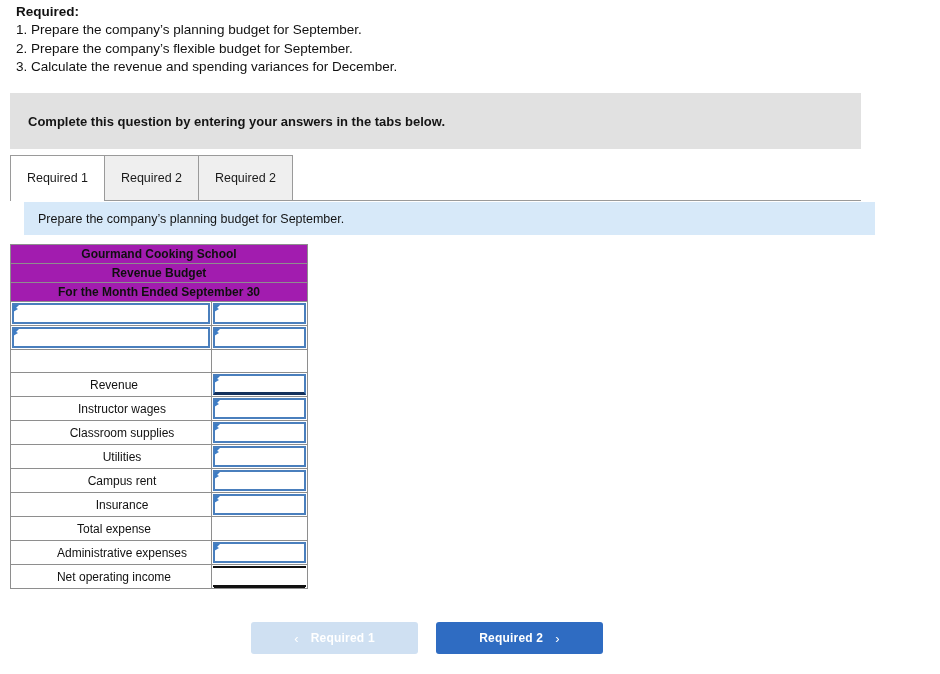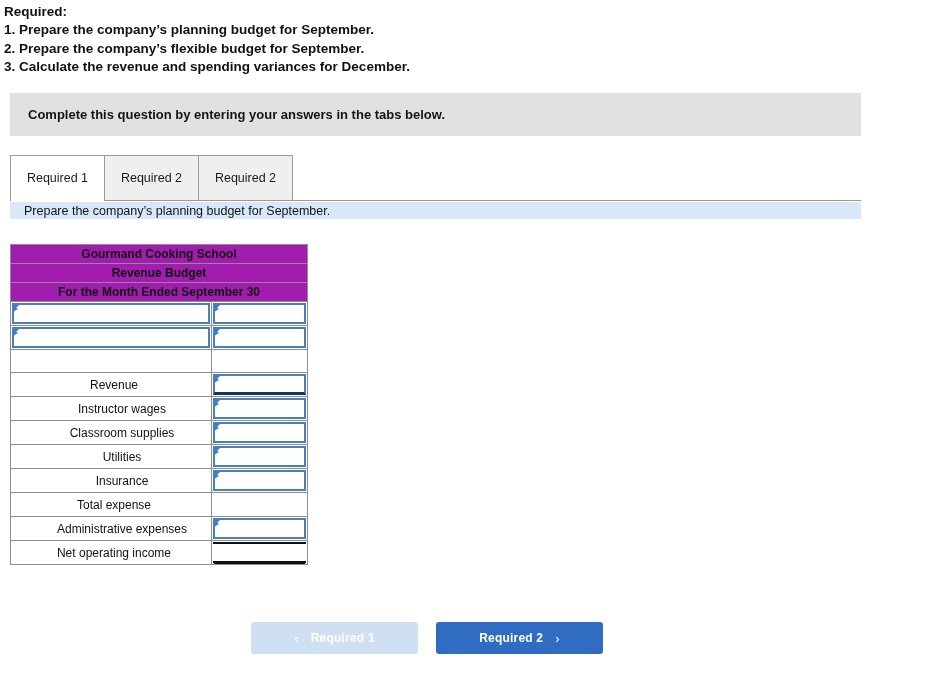--- a/index.html
+++ b/index.html
@@ -7,34 +7,34 @@
     margin: 0; padding: 0;
     background: #ffffff;
     width: 940px; height: 674px;
     overflow: hidden;
     font-family: "Liberation Sans", sans-serif;
     color: #111111;
   }
 
   
   #required-block {
-    position: absolute; left: 4px; top: 2px; width: 900px;
+    position: absolute; left: 16px; top: 2px; width: 900px;
   }
   #required-title {
     font-size: 13.5px; font-weight: bold; line-height: 19px;
     color: #111111;
   }
   .required-line {
-    font-size: 13.5px; line-height: 18.5px; color: #111111; font-weight: bold;
+    font-size: 13.5px; line-height: 18.5px; color: #111111;
   }
 
   
   #instruction-banner {
     position: absolute; left: 10px; top: 93px;
-    width: 851px; height: 43px;
+    width: 851px; height: 56px;
     background: #e1e1e1;
     display: flex; align-items: center;
   }
   #instruction-banner-text {
     font-size: 13px; font-weight: bold; color: #141414;
     padding-left: 18px;
   }
 
   
   #tab-strip {
@@ -63,22 +63,22 @@
   }
   .tab.active::after {
     content: "";
     position: absolute;
     left: 0; right: 0; bottom: -1px; height: 2px;
     background: #ffffff;
   }
 
   
   #sub-instruction {
-    position: absolute; left: 10px; top: 202px;
-    width: 851px; height: 17px;
+    position: absolute; left: 24px; top: 202px;
+    width: 851px; height: 33px;
     background: #d7e9f9;
     display: flex; align-items: center;
   }
   #sub-instruction-text {
     font-size: 12.5px; color: #131313; padding-left: 14px;
   }
 
   
   #budget-table {
     position: absolute; left: 10px; top: 244px;
@@ -285,20 +285,28 @@
 
     <tr class="row-tall">
       <td class="label-cell indent">Utilities</td>
       <td class="cell-input">
         <div class="inp">
             <span class="marker"></span>
           </div>
       </td>
     </tr>
 
+    <tr class="row-tall">
+      <td class="label-cell indent">Campus rent</td>
+      <td class="cell-input">
+        <div class="inp">
+            <span class="marker"></span>
+          </div>
+      </td>
+    </tr>
 
     <tr class="row-tall">
       <td class="label-cell indent">Insurance</td>
       <td class="cell-input">
         <div class="inp">
             <span class="marker"></span>
           </div>
       </td>
     </tr>
 

